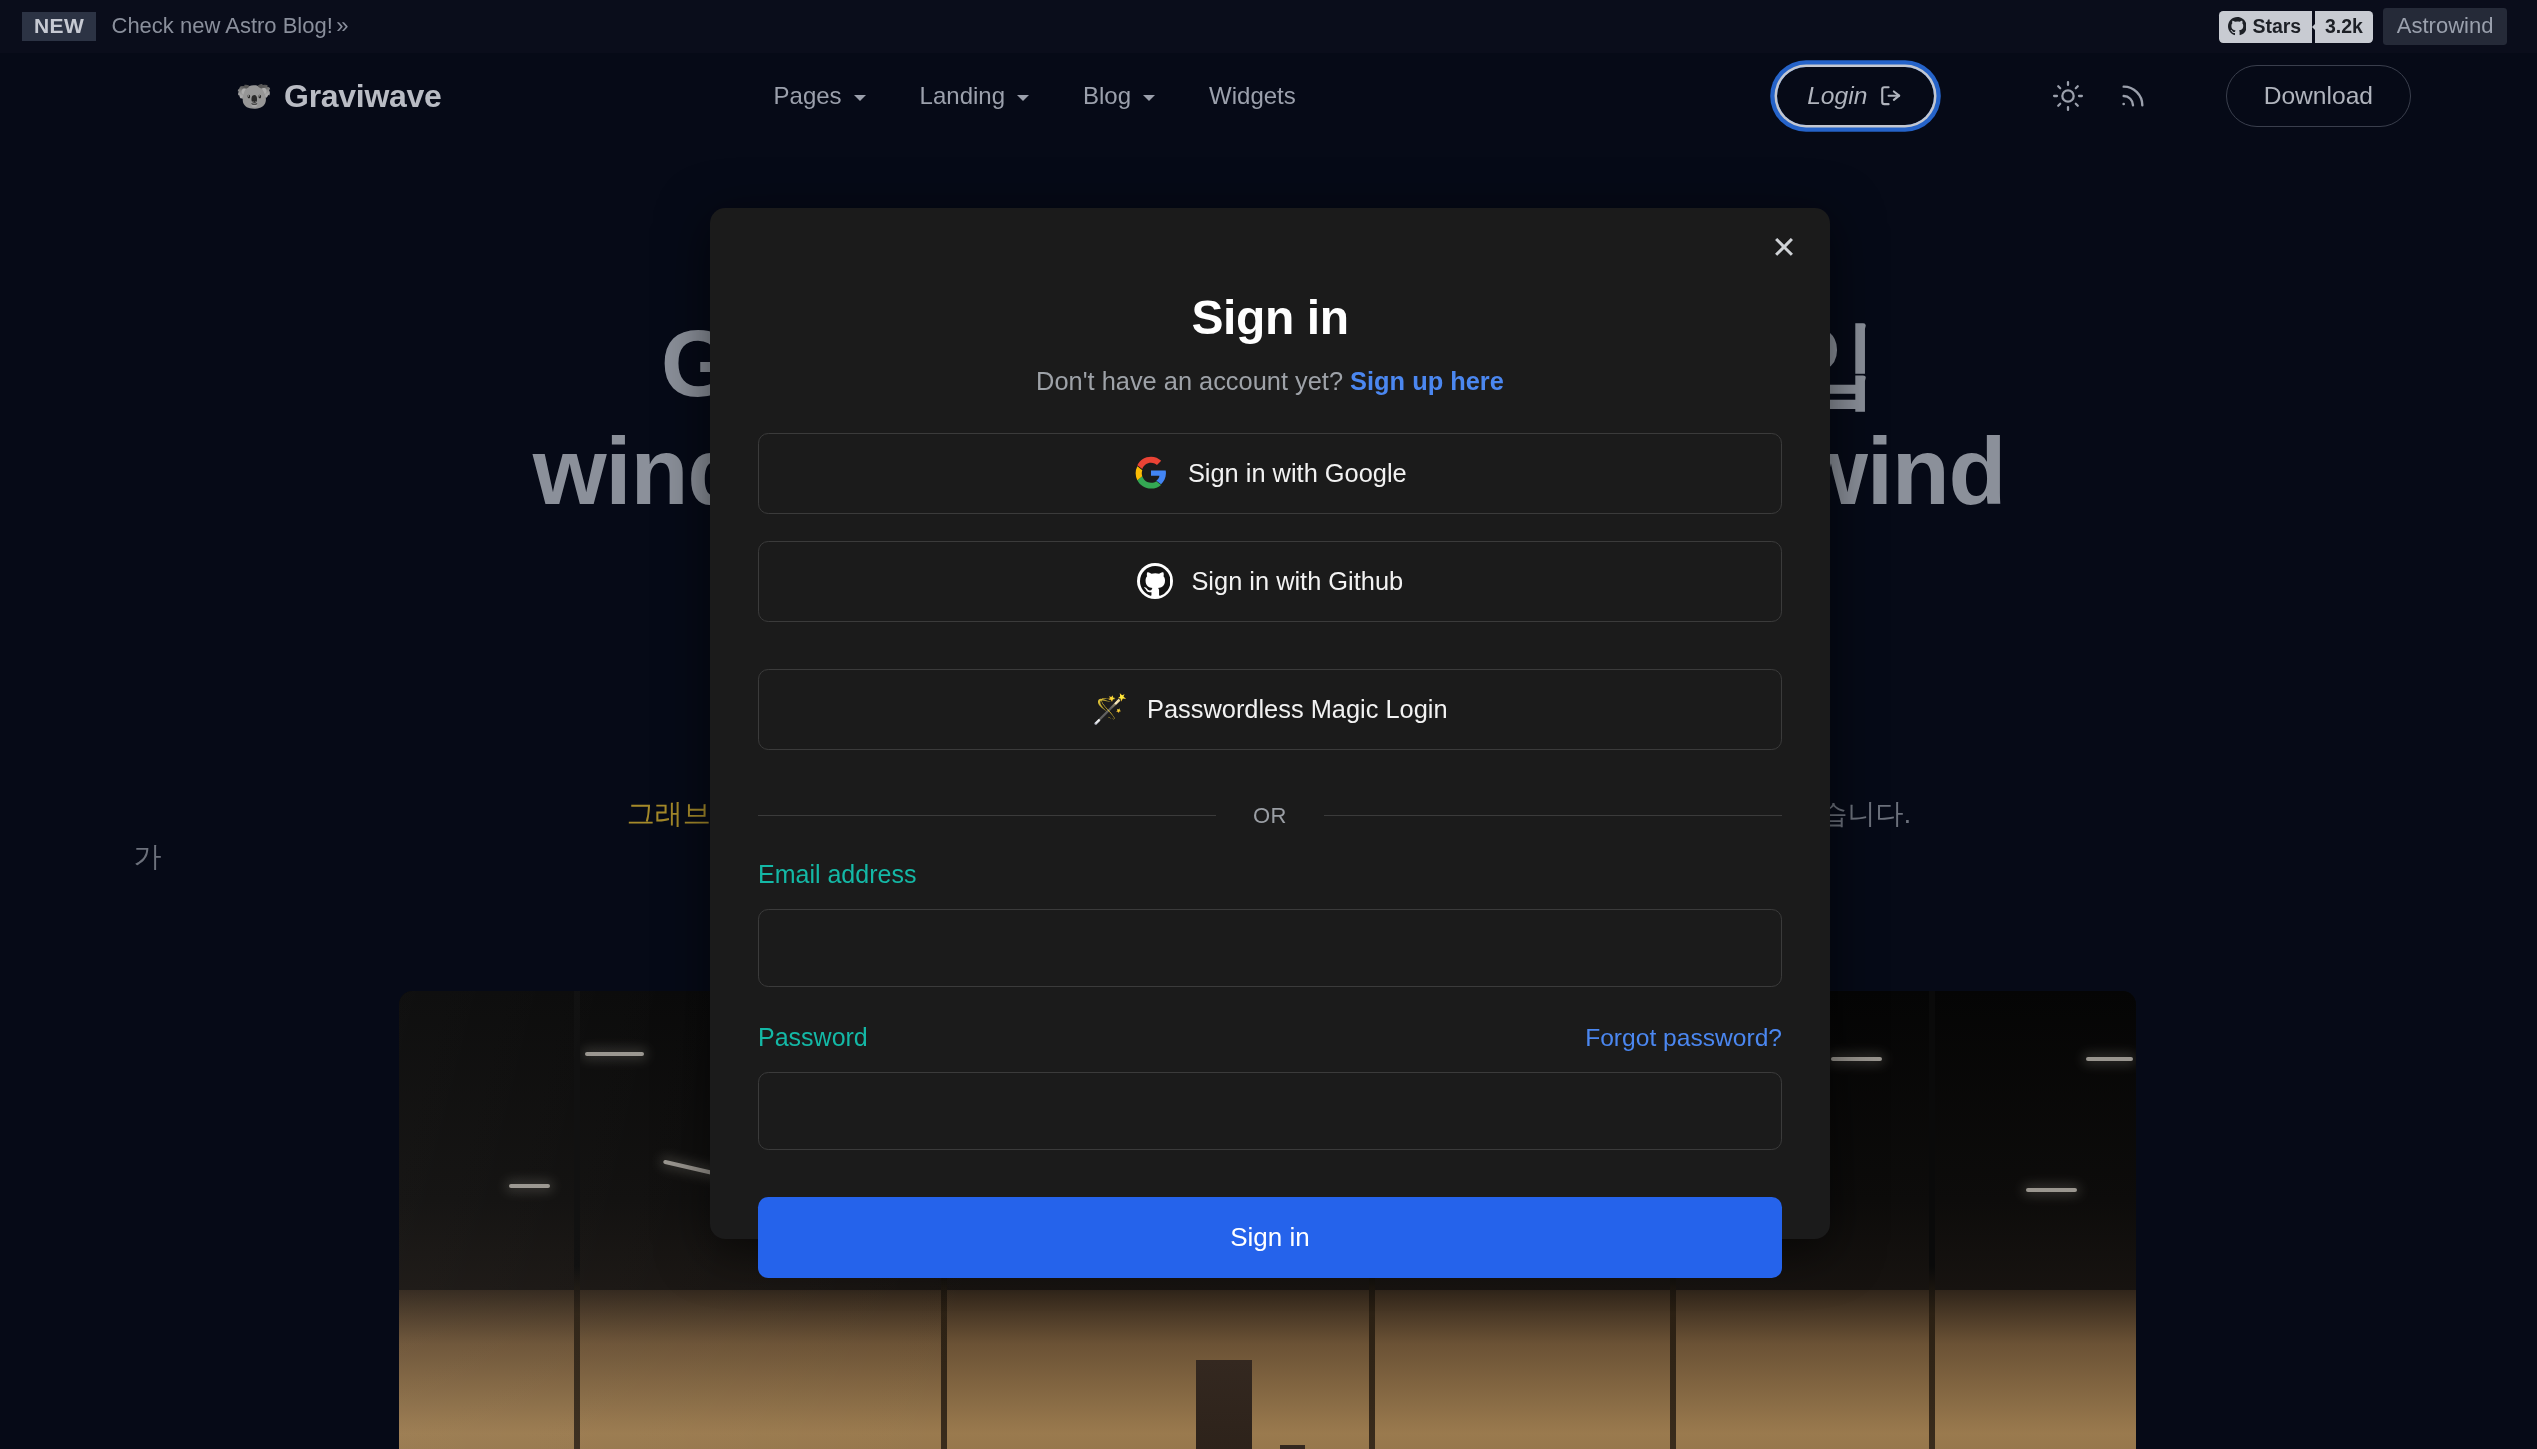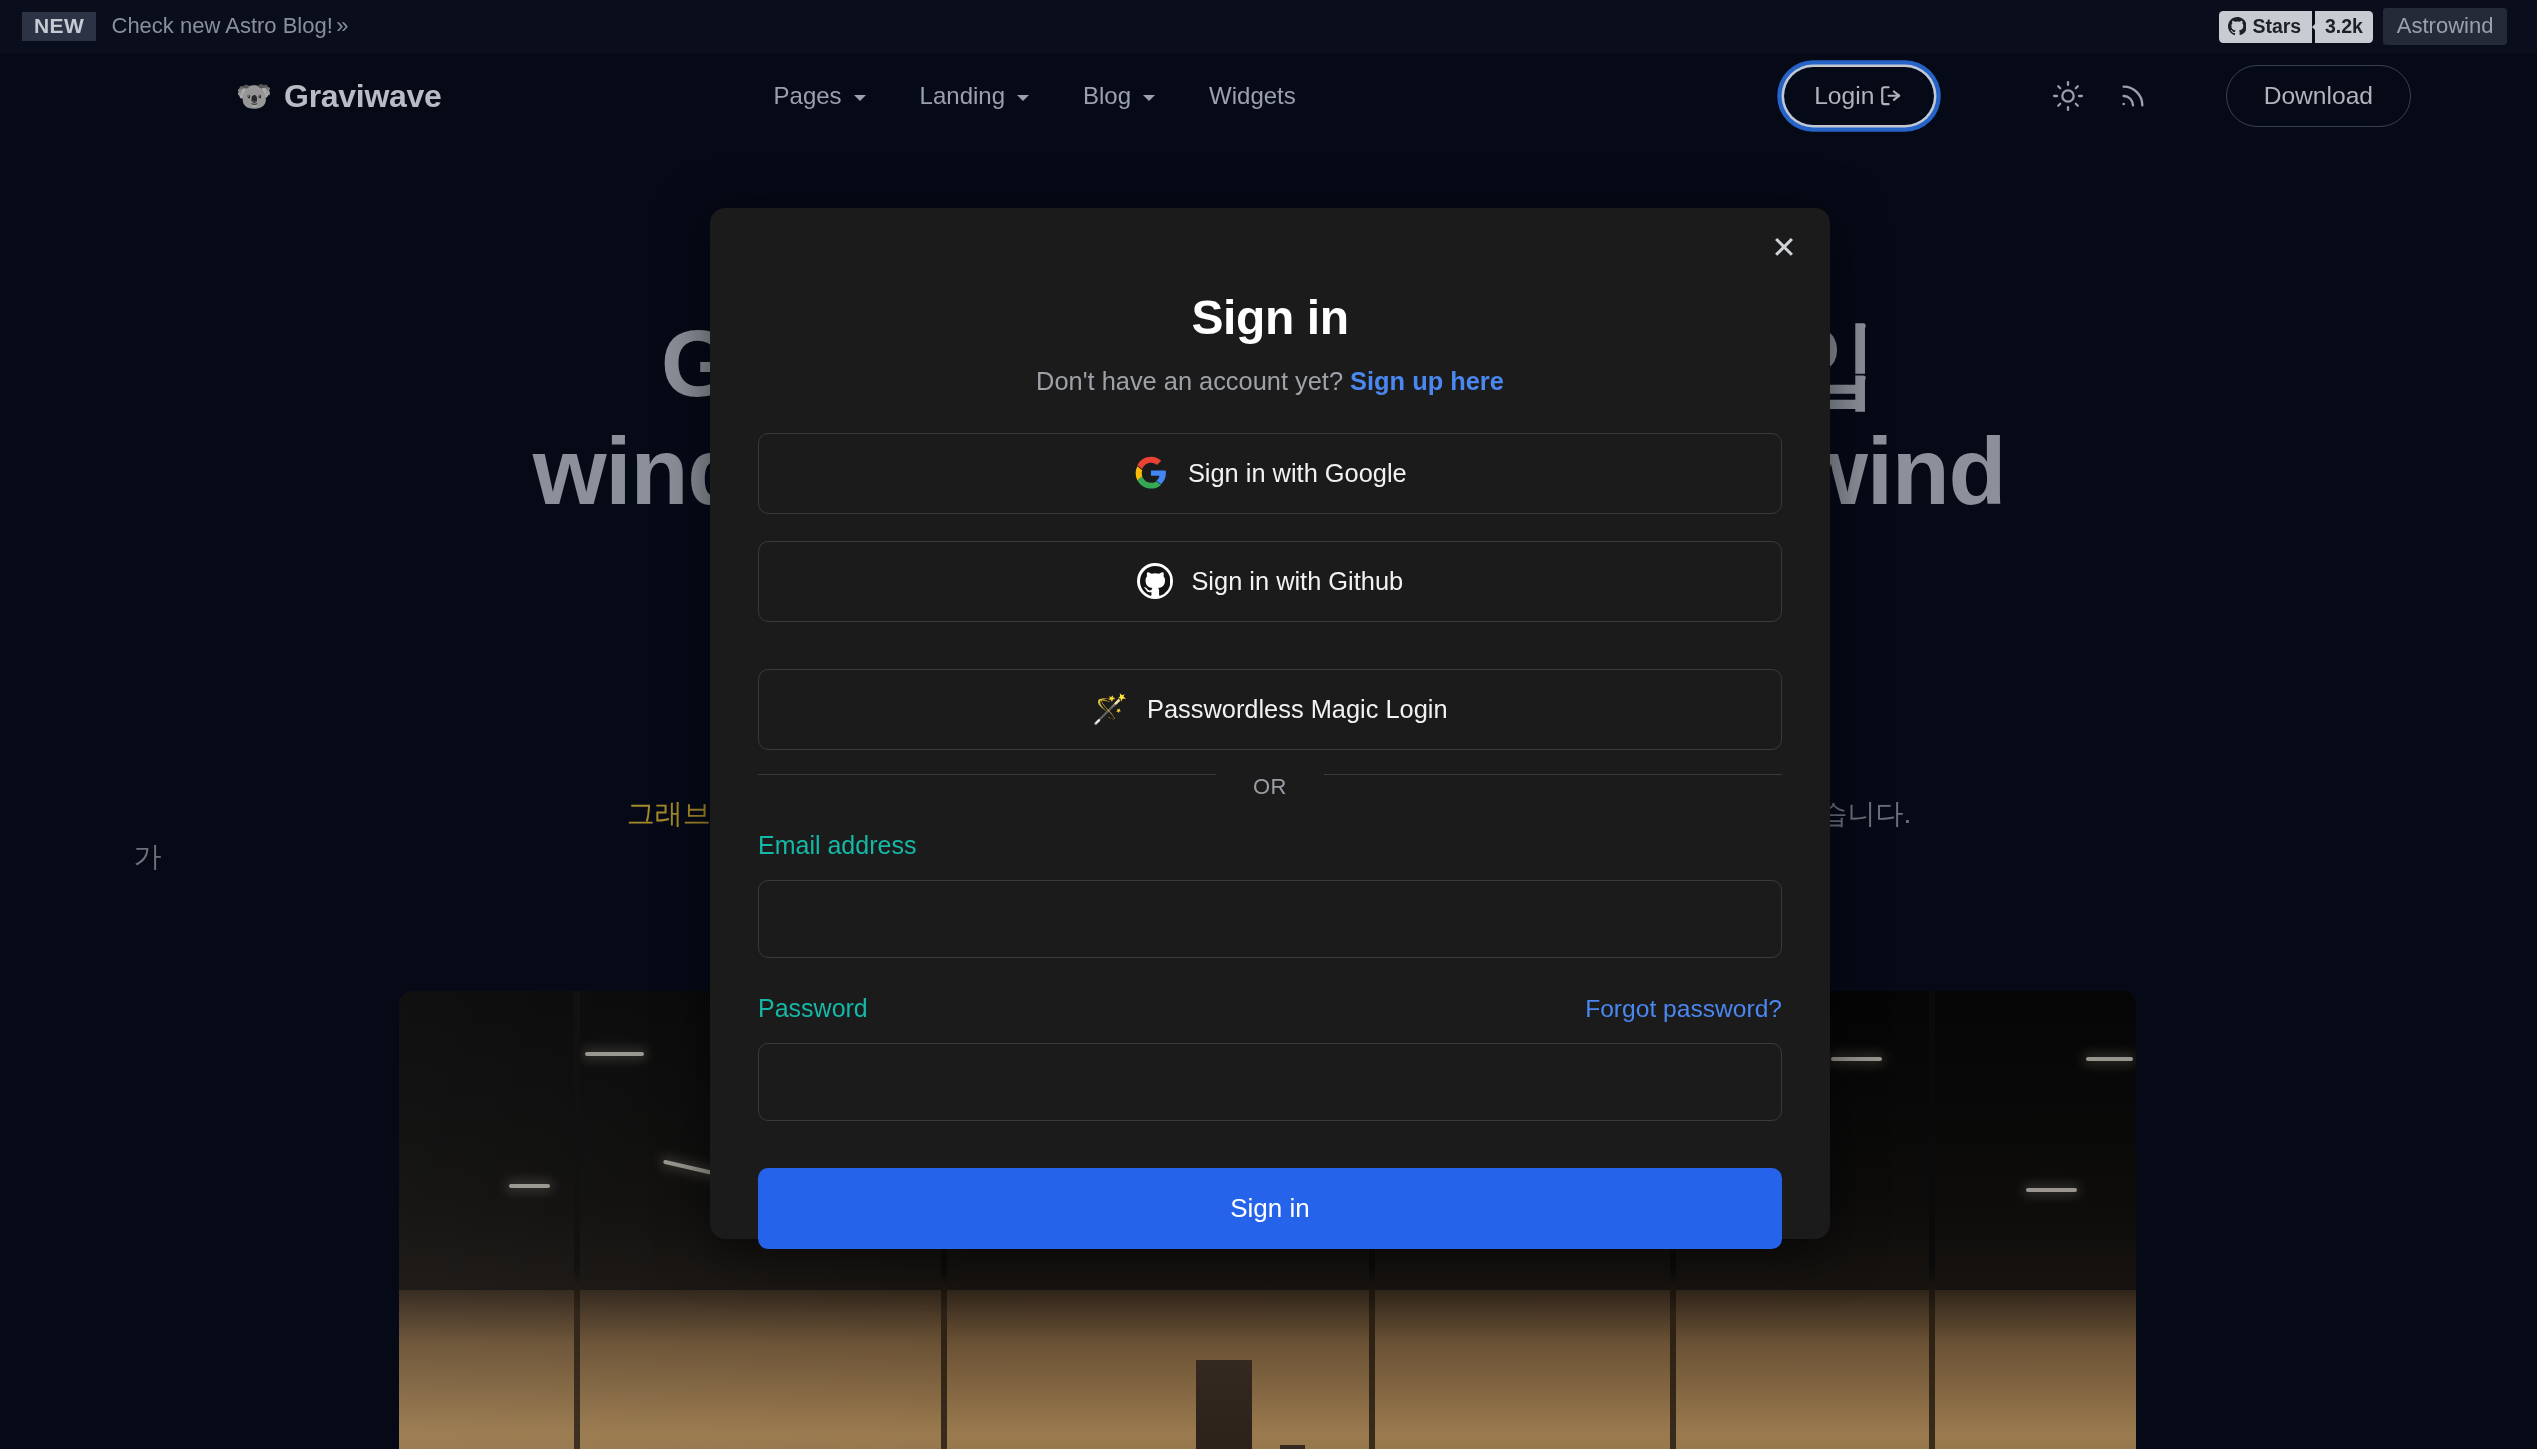--- a/index.html
+++ b/index.html
@@ -65,23 +65,23 @@
   .caret {
     width: 0; height: 0; border-left: 6px solid transparent; border-right: 6px solid transparent;
     border-top: 6.8px solid #9ba0ac; margin-top: 3.4px;
   }
 
   .header-right { margin-left: auto; display: flex; align-items: center; padding-right: 127px; }
 
   .login-btn {
     position: relative; color: #b0b4bd; font-size: 24.6px;
     padding: 15.3px 30.5px; border-radius: 847px;
-    display: flex; align-items: center; gap: 4px; cursor: pointer;
+    display: flex; align-items: center; gap: 11px; cursor: pointer;
     box-shadow: 0 0 0 2.5px #c3c7d0, 0 0 0 6.8px #2563c9;
-    background: transparent; margin-right: 102px;
+    background: transparent; margin-right: 102px; font-style: italic;
   }
   .icon-login { width: 25.4px; height: 25.4px; display: block; }
 
   .icon-btn {
     width: 54px; height: 54px; display: flex; align-items: center; justify-content: center;
     cursor: pointer; margin: 0 5.1px;
   }
   .icon-btn svg { display: block; }
 
   .download-btn {
@@ -159,21 +159,21 @@
   }
   .oauth-btn.first { margin-top: 37px; }
   .oauth-btn.spaced { margin-top: 47px; }
   .oauth-icon { width: 36px; height: 36px; display: flex; align-items: center; justify-content: center; }
   .gh-circle {
     width: 36px; height: 36px; border-radius: 50%; background: #fff;
     display: flex; align-items: center; justify-content: center;
   }
   .wand { font-size: 29px; line-height: 1; }
 
-  .divider { display: flex; margin-top: 24px; gap: 37px; }
+  .divider { display: flex; align-items: center; margin-top: 53px; gap: 37px; }
   .divider .line { flex: 1; height: 1.7px; background: #3b3b3b; }
   .divider .or { color: #9a9ea4; font-size: 22px; letter-spacing: 0.4px; }
 
   .field-label-row { display: flex; align-items: baseline; justify-content: space-between; }
   .field-label { color: #14b8a6; font-size: 25px; }
   .forgot { color: #4b87f0; font-size: 24.6px; cursor: pointer; text-decoration: none; }
   .fields { margin-top: 31px; }
   .input {
     margin-top: 20.3px; width: 100%; height: 78px; background: #1b1b1b;
     border: 1.7px solid #3b3b3b; border-radius: 10.2px; color: #ededed; font-size: 24.6px;

